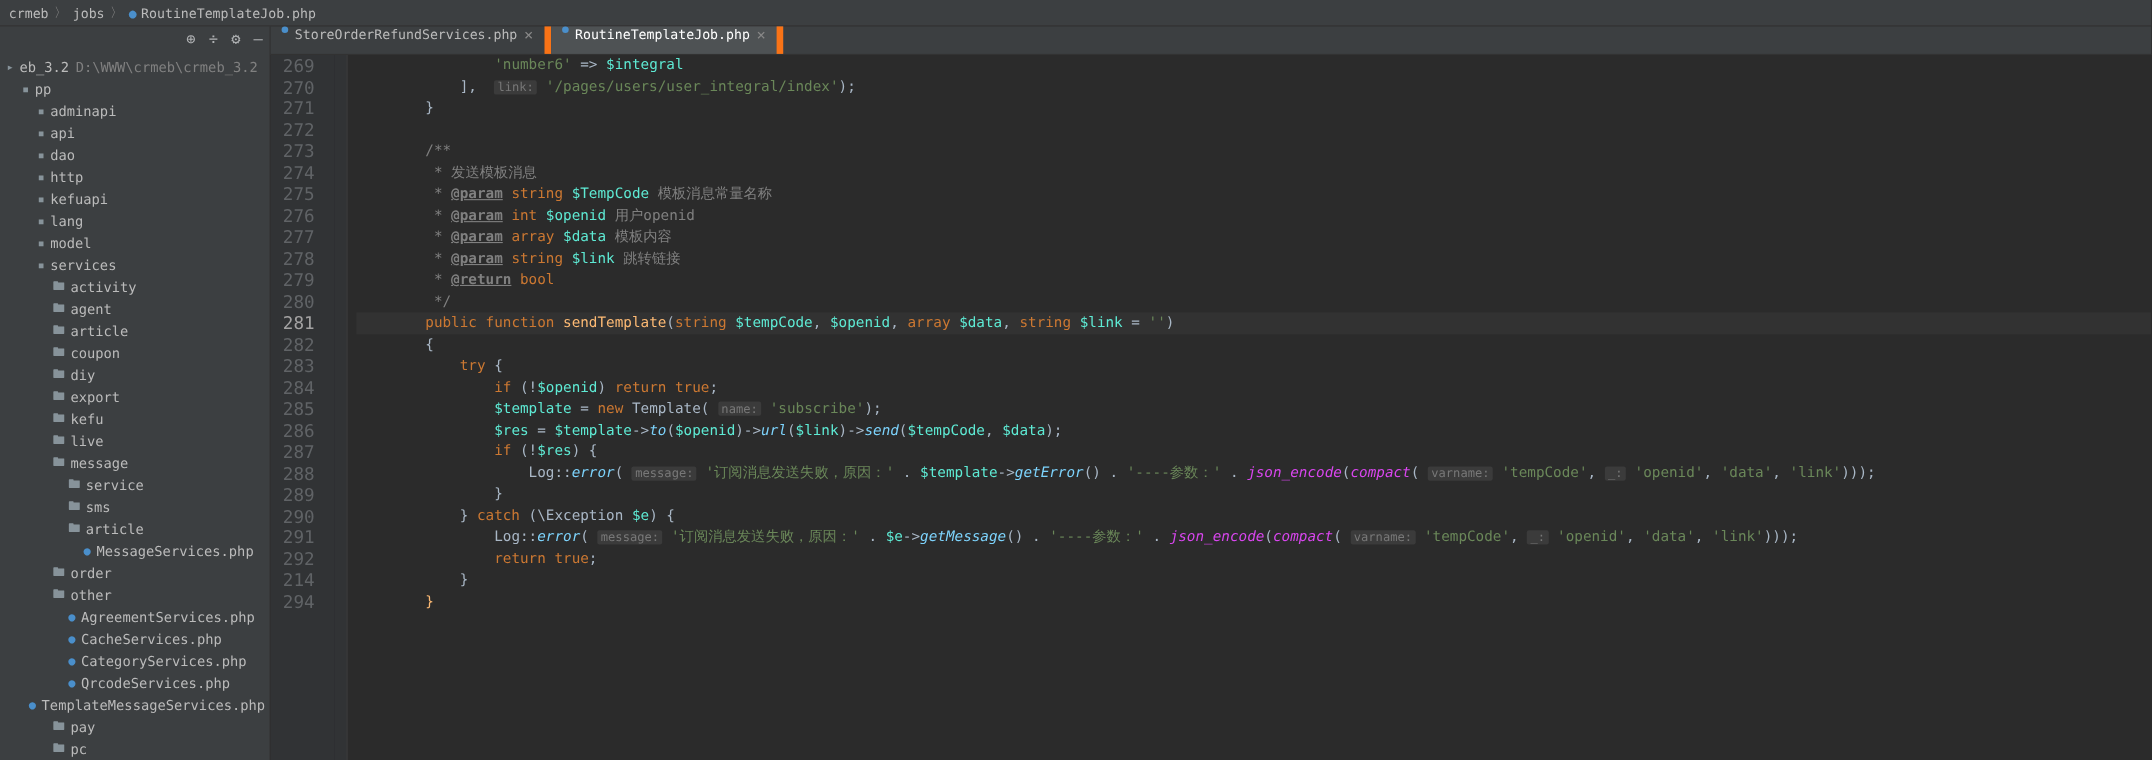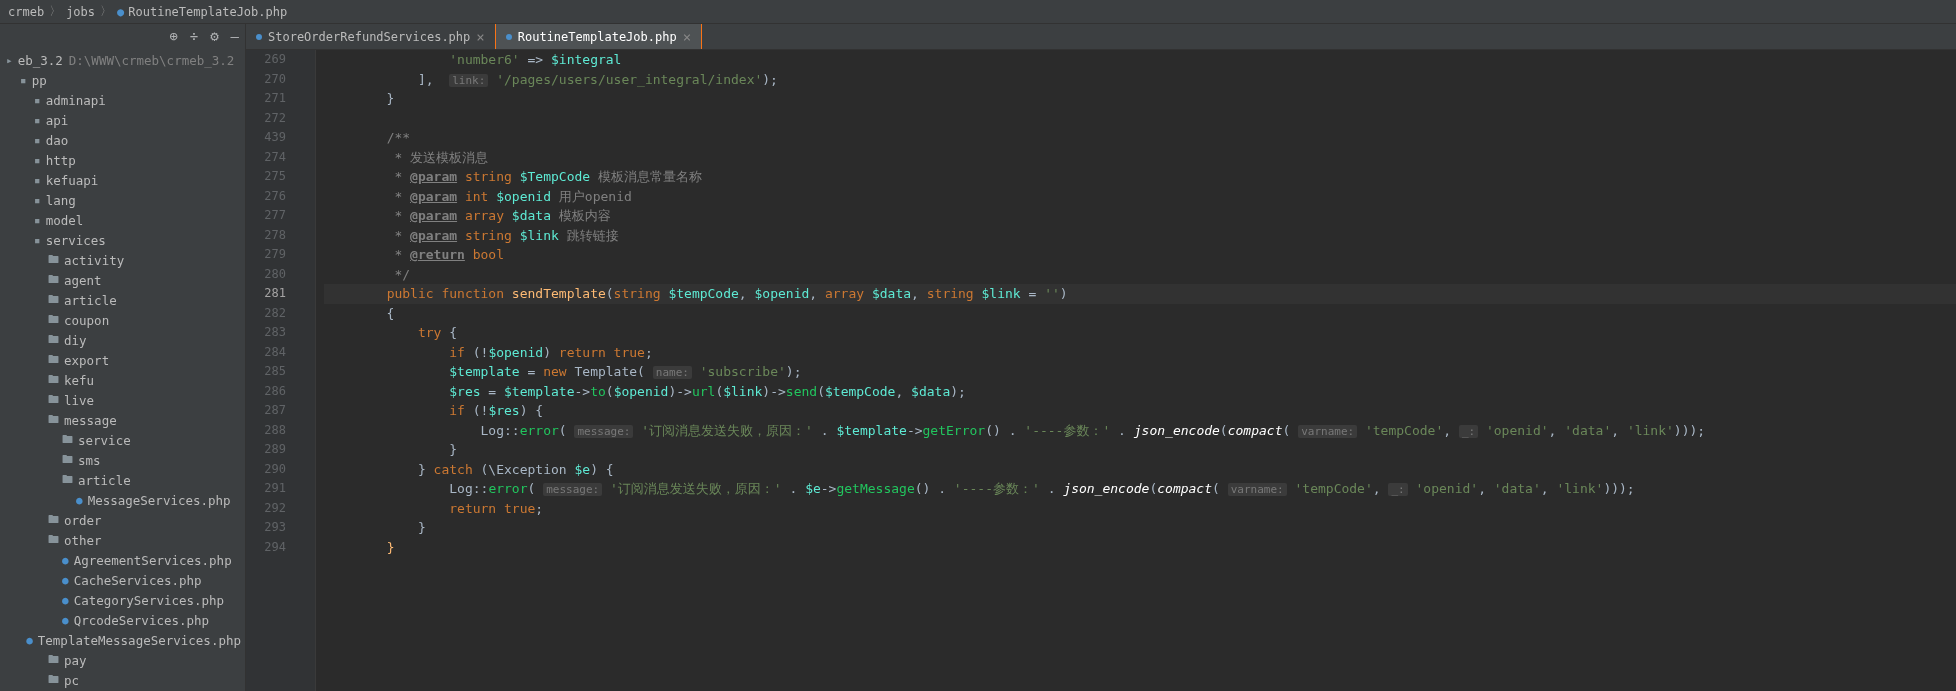--- a/index.html
+++ b/index.html
@@ -66,39 +66,38 @@
 .editor { flex: 1; display: flex; flex-direction: column; background: #2b2b2b; }
 .tabs {
   height: 26px;
   background: #3c3f41;
   display: flex;
   align-items: stretch;
   border-bottom: 1px solid #323232;
 }
 .tab {
   display: flex;
-  align-items: center;
   padding: 0 10px;
   font-size: 12px;
   color: #bbbbbb;
-  border-right: 1px solid #f97316;
+  border-right: 6px solid #f97316;
   gap: 6px;
   cursor: pointer;
 }
 .tab.active { background: #4e5254; color: #ffffff; }
 .tab .close { color: #888; font-size: 14px; }
 .tab .dot { width: 6px; height: 6px; background: #4a8fcb; border-radius: 50%; }
 .code-area { flex: 1; display: flex; overflow: hidden; position: relative; }
 .gutter {
   width: 58px;
   background: #313335;
   text-align: right;
   padding: 0 18px 0 0;
   color: #606366;
-  font-size: 12px;
+  font-size: 16px;
   line-height: 19.5px;
   user-select: none;
 }
 .gutter .ln { height: 19.5px; }
 .gutter .ln.hl { color: #a4a3a3; text-align: right; }
 .fold-col {
   width: 12px;
   background: #313335;
   border-right: 1px solid #3a3a3a;
   position: relative;
@@ -113,25 +112,25 @@
 }
 .line { height: 19.5px; }
 .line.current { background: #323232; }
 .kw { color: #cc7832; }
 .str { color: #6a8759; }
 .var { color: #5eead4; }
 .type { color: #cc7832; }
 .comment { color: #808080; }
 .doc-tag { color: #808080; font-weight: bold; text-decoration: underline; }
 .fn-name { color: #fdba74; }
-.fn-call { font-style: italic; color: #ffffff; }
+.fn-call { font-style: italic; color: #d946ef; }
 .param-hint { background: #3b3b3b; color: #787878; padding: 0 3px; border-radius: 2px; font-size: 11px; }
 .class-name { color: #a9b7c6; }
 .op { color: #a9b7c6; }
-.method { color: #22c55e; }
+.method { color: #7dd3fc; font-style: italic; }
 </style>
 </head>
 <body>
 
 <div class="breadcrumb">
   <span>crmeb</span>
   <span class="chev">〉</span>
   <span>jobs</span>
   <span class="chev">〉</span>
   <span class="file-icon">●</span>
@@ -323,40 +322,40 @@
           <span>RoutineTemplateJob.php</span>
           <span class="close">×</span>
         </div>
       </div>
     <div class="code-area">
       <div class="gutter" id="gutter">
           <div class="ln">269</div>
           <div class="ln">270</div>
           <div class="ln">271</div>
           <div class="ln">272</div>
-          <div class="ln">439</div>
+          <div class="ln">273</div>
           <div class="ln">274</div>
           <div class="ln">275</div>
           <div class="ln">276</div>
           <div class="ln">277</div>
           <div class="ln">278</div>
           <div class="ln">279</div>
           <div class="ln">280</div>
           <div class="ln hl">281</div>
           <div class="ln">282</div>
           <div class="ln">283</div>
           <div class="ln">284</div>
           <div class="ln">285</div>
           <div class="ln">286</div>
           <div class="ln">287</div>
           <div class="ln">288</div>
           <div class="ln">289</div>
           <div class="ln">290</div>
           <div class="ln">291</div>
           <div class="ln">292</div>
-          <div class="ln">293</div>
+          <div class="ln">214</div>
           <div class="ln">294</div>
         </div>
       <div class="fold-col"></div>
       <div class="code" id="code"><div class="line"><span>                </span><span class="str">'number6'</span><span> =&gt; </span><span class="var">$integral</span></div><div class="line"><span>            ],  </span><span class="param-hint">link:</span><span> </span><span class="str">'/pages/users/user_integral/index'</span><span>);</span></div><div class="line"><span>        }</span></div><div class="line"><span></span></div><div class="line"><span>        </span><span class="comment">/**</span></div><div class="line"><span class="comment">         * 发送模板消息</span></div><div class="line"><span class="comment">         * </span><span class="doc-tag">@param</span><span class="comment"> </span><span class="kw">string</span><span> </span><span class="var">$TempCode</span><span class="comment"> 模板消息常量名称</span></div><div class="line"><span class="comment">         * </span><span class="doc-tag">@param</span><span class="comment"> </span><span class="kw">int</span><span> </span><span class="var">$openid</span><span class="comment"> 用户openid</span></div><div class="line"><span class="comment">         * </span><span class="doc-tag">@param</span><span class="comment"> </span><span class="kw">array</span><span> </span><span class="var">$data</span><span class="comment"> 模板内容</span></div><div class="line"><span class="comment">         * </span><span class="doc-tag">@param</span><span class="comment"> </span><span class="kw">string</span><span> </span><span class="var">$link</span><span class="comment"> 跳转链接</span></div><div class="line"><span class="comment">         * </span><span class="doc-tag">@return</span><span class="comment"> </span><span class="kw">bool</span></div><div class="line"><span class="comment">         */</span></div><div class="line current"><span>        </span><span class="kw">public function </span><span class="fn-name">sendTemplate</span><span>(</span><span class="type">string </span><span class="var">$tempCode</span><span>, </span><span class="var">$openid</span><span>, </span><span class="type">array </span><span class="var">$data</span><span>, </span><span class="type">string </span><span class="var">$link</span><span> = </span><span class="str">''</span><span>)</span></div><div class="line"><span>        {</span></div><div class="line"><span>            </span><span class="kw">try </span><span>{</span></div><div class="line"><span>                </span><span class="kw">if </span><span>(!</span><span class="var">$openid</span><span>) </span><span class="kw">return true</span><span>;</span></div><div class="line"><span>                </span><span class="var">$template</span><span> = </span><span class="kw">new </span><span class="class-name">Template</span><span>( </span><span class="param-hint">name:</span><span> </span><span class="str">'subscribe'</span><span>);</span></div><div class="line"><span>                </span><span class="var">$res</span><span> = </span><span class="var">$template</span><span class="op">-&gt;</span><span class="method">to</span><span>(</span><span class="var">$openid</span><span class="op">)-&gt;</span><span class="method">url</span><span>(</span><span class="var">$link</span><span class="op">)-&gt;</span><span class="method">send</span><span>(</span><span class="var">$tempCode</span><span>, </span><span class="var">$data</span><span>);</span></div><div class="line"><span>                </span><span class="kw">if </span><span>(!</span><span class="var">$res</span><span>) {</span></div><div class="line"><span>                    </span><span class="class-name">Log</span><span class="op">::</span><span class="method">error</span><span>( </span><span class="param-hint">message:</span><span> </span><span class="str">'订阅消息发送失败，原因：'</span><span> . </span><span class="var">$template</span><span class="op">-&gt;</span><span class="method">getError</span><span>() . </span><span class="str">'----参数：'</span><span> . </span><span class="fn-call">json_encode</span><span>(</span><span class="fn-call">compact</span><span>( </span><span class="param-hint">varname:</span><span> </span><span class="str">'tempCode'</span><span>, </span><span class="param-hint">_:</span><span> </span><span class="str">'openid'</span><span>, </span><span class="str">'data'</span><span>, </span><span class="str">'link'</span><span>)));</span></div><div class="line"><span>                }</span></div><div class="line"><span>            } </span><span class="kw">catch </span><span>(\Exception </span><span class="var">$e</span><span>) {</span></div><div class="line"><span>                </span><span class="class-name">Log</span><span class="op">::</span><span class="method">error</span><span>( </span><span class="param-hint">message:</span><span> </span><span class="str">'订阅消息发送失败，原因：'</span><span> . </span><span class="var">$e</span><span class="op">-&gt;</span><span class="method">getMessage</span><span>() . </span><span class="str">'----参数：'</span><span> . </span><span class="fn-call">json_encode</span><span>(</span><span class="fn-call">compact</span><span>( </span><span class="param-hint">varname:</span><span> </span><span class="str">'tempCode'</span><span>, </span><span class="param-hint">_:</span><span> </span><span class="str">'openid'</span><span>, </span><span class="str">'data'</span><span>, </span><span class="str">'link'</span><span>)));</span></div><div class="line"><span>                </span><span class="kw">return true</span><span>;</span></div><div class="line"><span>            }</span></div><div class="line"><span>        </span><span class="fn-name">}</span></div></div>
     </div>
   </div>
 </div>
 
 </body></html>

